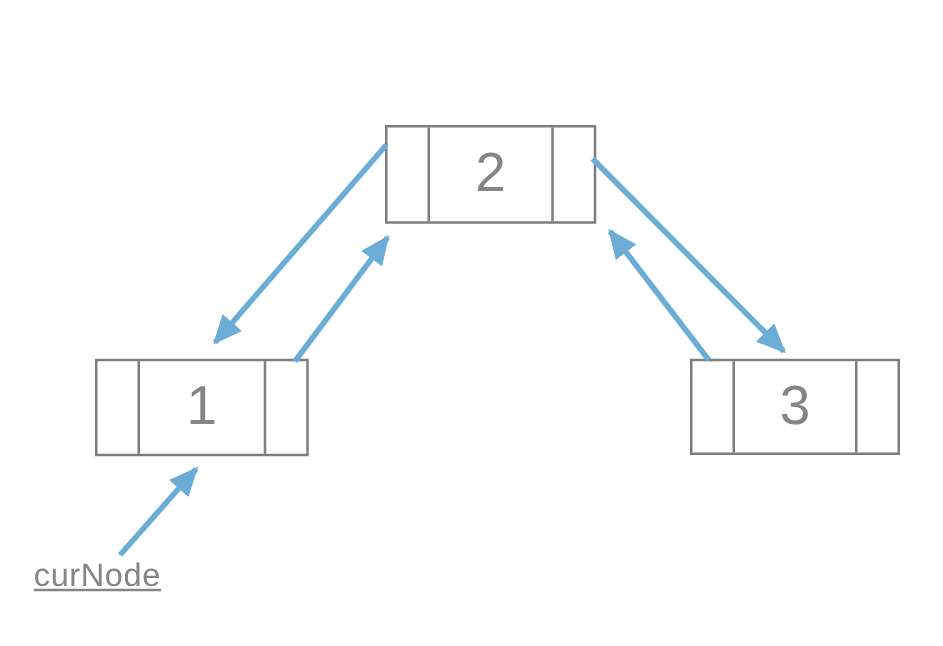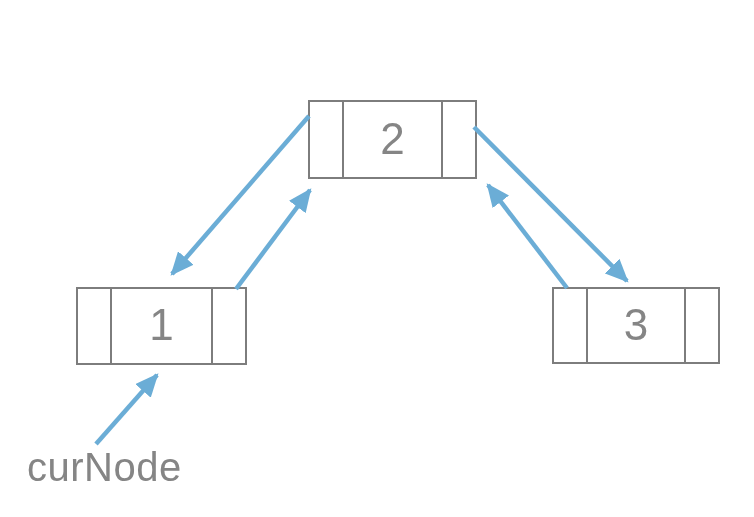--- a/index.html
+++ b/index.html
@@ -62,25 +62,26 @@
     line-height: 1;
     padding-bottom: 2px;
   }
   .node1 { left: 76px;  top: 287px; width: 171px; height: 78px; }
   .node2 { left: 308px; top: 100px; width: 169px; height: 79px; }
   .node3 { left: 552px; top: 287px; width: 168px; height: 77px; }
   .curnode-label {
     position: absolute;
     left: 27px;
     top: 447px;
-    font-size: 40px;
+    font-size: 26px;
     color: var(--text-color);
     line-height: 1;
     z-index: 1;
     letter-spacing: 0.5px;
+    text-decoration: underline;
   }
 </style>
 </head>
 <body>
 
 <div class="canvas">
 
   <svg class="arrow-layer" viewBox="0 0 754 517" xmlns="http://www.w3.org/2000/svg">
     <defs>
       <marker id="ah" markerWidth="5.2" markerHeight="4.6" refX="4.7" refY="2.3" orient="auto" markerUnits="strokeWidth">

